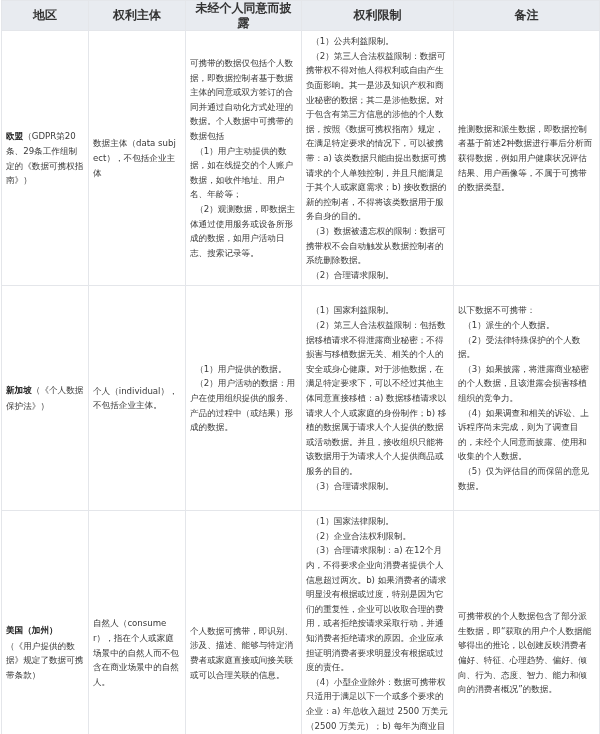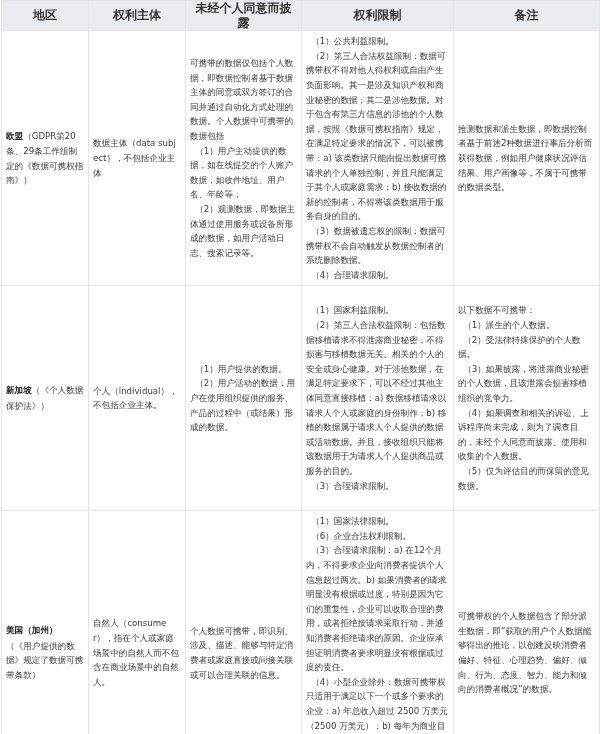--- a/index.html
+++ b/index.html
@@ -42,21 +42,21 @@
       <td>数据主体（data subject），不包括企业主体</td>
       <td>
         <span class="para">可携带的数据仅包括个人数据，即数据控制者基于数据主体的同意或双方签订的合同并通过自动化方式处理的数据。个人数据中可携带的数据包括</span>
         <span class="para ind">（1）用户主动提供的数据，如在线提交的个人账户数据，如收件地址、用户名、年龄等；</span>
         <span class="para ind">（2）观测数据，即数据主体通过使用服务或设备所形成的数据，如用户活动日志、搜索记录等。</span>
       </td>
       <td>
         <span class="para ind">（1）公共利益限制。</span>
         <span class="para ind">（2）第三人合法权益限制：数据可携带权不得对他人得权利或自由产生负面影响。其一是涉及知识产权和商业秘密的数据；其二是涉他数据。对于包含有第三方信息的涉他的个人数据，按照《数据可携权指南》规定，在满足特定要求的情况下，可以被携带：a) 该类数据只能由提出数据可携请求的个人单独控制，并且只能满足于其个人或家庭需求；b) 接收数据的新的控制者，不得将该类数据用于服务自身的目的。</span>
         <span class="para ind">（3）数据被遗忘权的限制：数据可携带权不会自动触发从数据控制者的系统删除数据。</span>
-        <span class="para ind">（4）合理请求限制。</span>
+        <span class="para ind">（2）合理请求限制。</span>
       </td>
       <td>
         <span class="para">推测数据和派生数据，即数据控制者基于前述2种数据进行事后分析而获得数据，例如用户健康状况评估结果、用户画像等，不属于可携带的数据类型。</span>
       </td>
     </tr>
 
     <tr style="height:225px">
       <td class="region">
         <b>新加坡</b><span>（《个人数据保护法》）</span>
       </td>
@@ -83,21 +83,21 @@
     <tr style="height:246px">
       <td class="region">
         <b>美国（加州）</b><span class="para">（《用户提供的数据》规定了数据可携带条款）</span>
       </td>
       <td>自然人（consumer），指在个人或家庭场景中的自然人而不包含在商业场景中的自然人。</td>
       <td>
         <span class="para">个人数据可携带，即识别、涉及、描述、能够与特定消费者或家庭直接或间接关联或可以合理关联的信息。</span>
       </td>
       <td>
         <span class="para ind">（1）国家法律限制。</span>
-        <span class="para ind">（6）企业合法权利限制。</span>
+        <span class="para ind">（2）企业合法权利限制。</span>
         <span class="para ind">（3）合理请求限制：a) 在12个月内，不得要求企业向消费者提供个人信息超过两次。b) 如果消费者的请求明显没有根据或过度，特别是因为它们的重复性，企业可以收取合理的费用，或者拒绝按请求采取行动，并通知消费者拒绝请求的原因。企业应承担证明消费者要求明显没有根据或过度的责任。</span>
         <span class="para ind">（4）小型企业除外：数据可携带权只适用于满足以下一个或多个要求的企业：a) 年总收入超过 2500 万美元（2500 万美元）；b) 每年为商业目的单独或组合购买、接收、销售或共享 50,000 或更多消费者、家庭或设备的个人信息；c) 50% 或更多的年收入来自出售消费者的个人信息。</span>
       </td>
       <td>
         <span class="para">可携带权的个人数据包含了部分派生数据，即“获取的用户个人数据能够得出的推论，以创建反映消费者偏好、特征、心理趋势、偏好、倾向、行为、态度、智力、能力和倾向的消费者概况”的数据。</span>
       </td>
     </tr>
   </tbody>
 </table>
 

